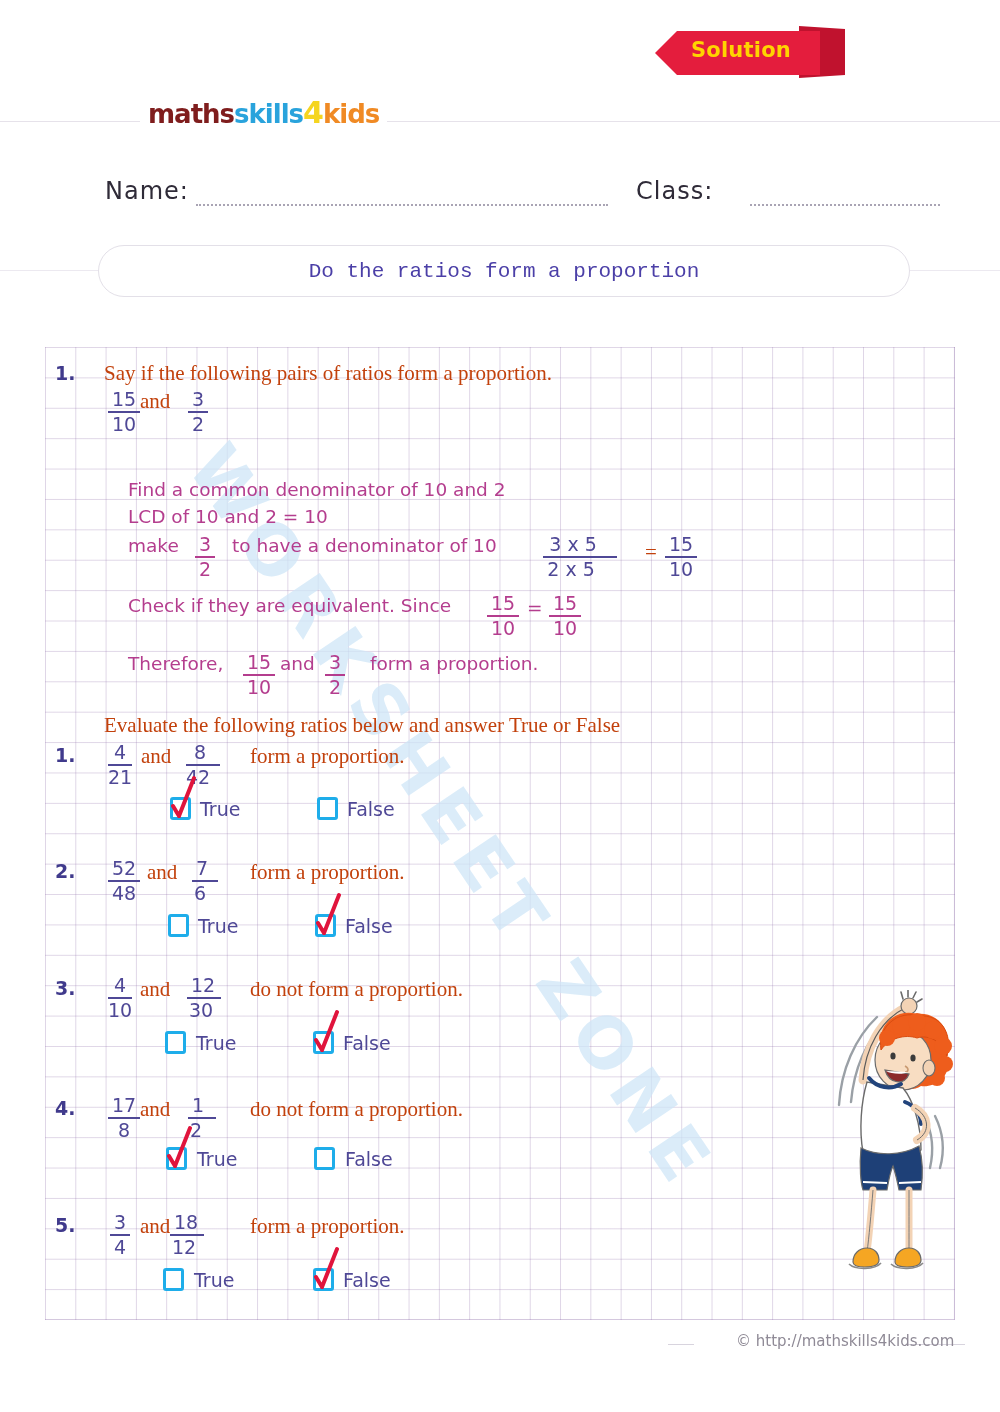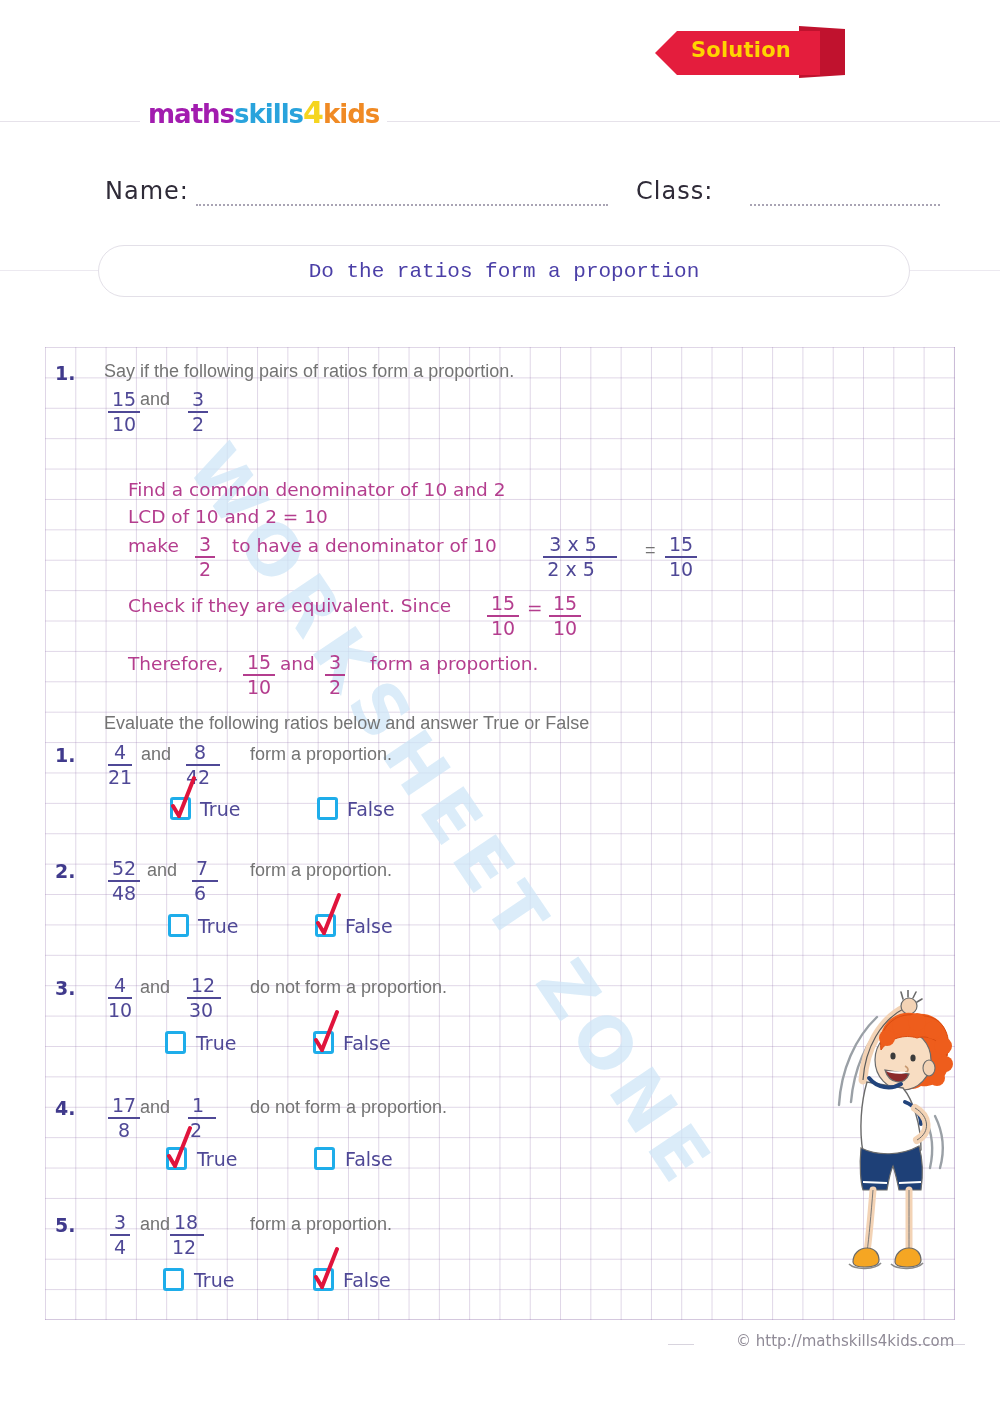--- a/index.html
+++ b/index.html
@@ -34,21 +34,21 @@
   #logo-rule {
     position:absolute; left:0; top:121px; width:1000px; height:1px;
     background:#e6e2ea;
   }
   #brand-logo {
     position:absolute; left:140px; top:96px; height:34px;
     font-family:"DejaVu Sans", sans-serif;
     font-size:26px; font-weight:bold; letter-spacing:-1px;
     background:#fff; padding:0 8px; line-height:34px; white-space:nowrap;
   }
-  #brand-logo .c1 { color:#a21caf; }
+  #brand-logo .c1 { color:#7f1d1d; }
   #brand-logo .c2 { color:#29a3dc; }
   #brand-logo .c3 { color:#f5d520; font-size:30px; }
   #brand-logo .c4 { color:#f08a24; }
 
   
   .nameline { position:absolute; font-family:"DejaVu Sans", sans-serif;
               color:#2f2b38; font-size:24px; letter-spacing:1px; }
   #name-label { left:105px; top:177px;text-align:right; }
   #class-label { left:636px; top:177px; }
   .dots {
@@ -87,22 +87,22 @@
     opacity:.75; pointer-events:none; white-space:nowrap;
   }
 
   
   #content { position:absolute; left:0; top:0; width:1000px; height:1412px; }
   .num {
     position:absolute; color:#403a8c; font-weight:bold; font-size:19px;
     font-family:"DejaVu Sans", sans-serif;
   }
   .q-text {
-    position:absolute; color:#737373; font-size:18px;
-    font-family:Liberation Sans, sans-serif; white-space:nowrap;
+    position:absolute; color:#c2410c; font-size:21px;
+    font-family:Liberation Serif, serif; white-space:nowrap;
   }
   .sol-text {
     position:absolute; color:#b43d8e; font-size:18.5px;
     font-family:"DejaVu Sans", sans-serif; white-space:nowrap;
   }
 
   
   .frac {
     position:absolute; display:inline-block; text-align:center;
     font-family:"DejaVu Sans", sans-serif; font-size:19px; line-height:1.08;

